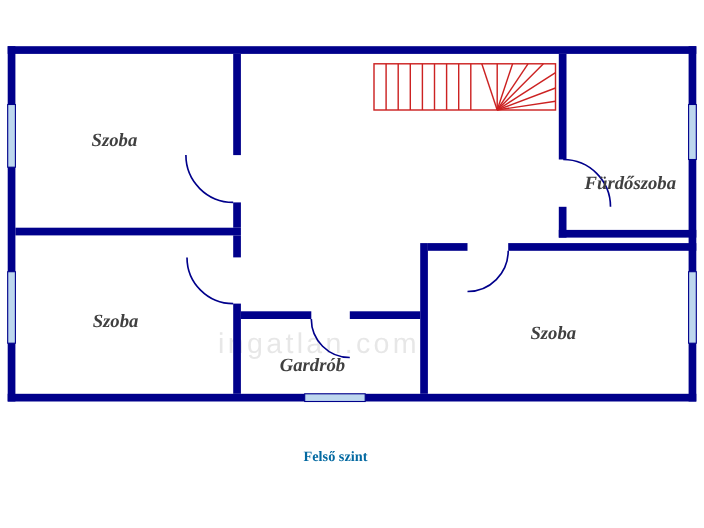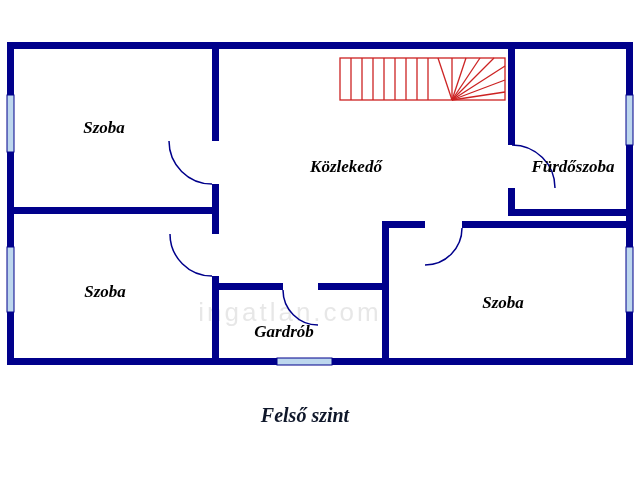--- a/index.html
+++ b/index.html
@@ -1,26 +1,26 @@
 <!DOCTYPE html>
 <html><head>
 <meta charset="utf-8">
 <style>
   html,body{margin:0;padding:0;}
   body{width:640px;height:480px;background:#ffffff;font-family:"Liberation Serif",serif;}
   .plan{position:relative;width:640px;height:480px;background:#ffffff;overflow:hidden;}
   .plan svg{position:absolute;top:0;left:0;}
   .room-label{
     position:absolute;transform:translate(-50%,-50%);
-    color:#000000;font-weight:bold;font-style:italic;font-size:17px;
+    color:#404040;font-weight:bold;font-style:italic;font-size:17px;
     white-space:nowrap;z-index:3;
   }
   .caption{
     position:absolute;transform:translate(-50%,-50%);
-    color:#0f172a;font-weight:bold;font-style:italic;font-size:20px;
+    color:#0369a1;font-weight:bold;font-size:13px;
     white-space:nowrap;z-index:3;
   }
   .watermark{
     position:absolute;transform:translate(-50%,-50%);
     color:#8a8a8a;opacity:0.2;font-size:26px;letter-spacing:3px;
     font-family:"Liberation Sans",sans-serif;z-index:1;white-space:nowrap;
   }
 </style>
 </head>
 <body>
@@ -85,21 +85,20 @@
       <line x1="452" y1="100" x2="505" y2="92"></line>
     </g>
   </svg>
 
   <div class="watermark" style="left:290px;top:312px;">ingatlan.com</div>
 
   <div class="room-label" style="left:104px;top:128px;">Szoba</div>
 
   <div class="room-label" style="left:573px;top:124px;margin-top:43px;">Fürdőszoba</div>
 
-  <div class="room-label" style="left:346px;top:167px;">Közlekedő</div>
 
   <div class="room-label" style="left:105px;top:292px;">Szoba</div>
 
   <div class="room-label" style="left:284px;top:332px;">Gardrób</div>
 
   <div class="room-label" style="left:503px;top:303px;">Szoba</div>
 
   <div class="caption" style="left:305px;top:415px;">Felső szint</div>
 
 </div>

